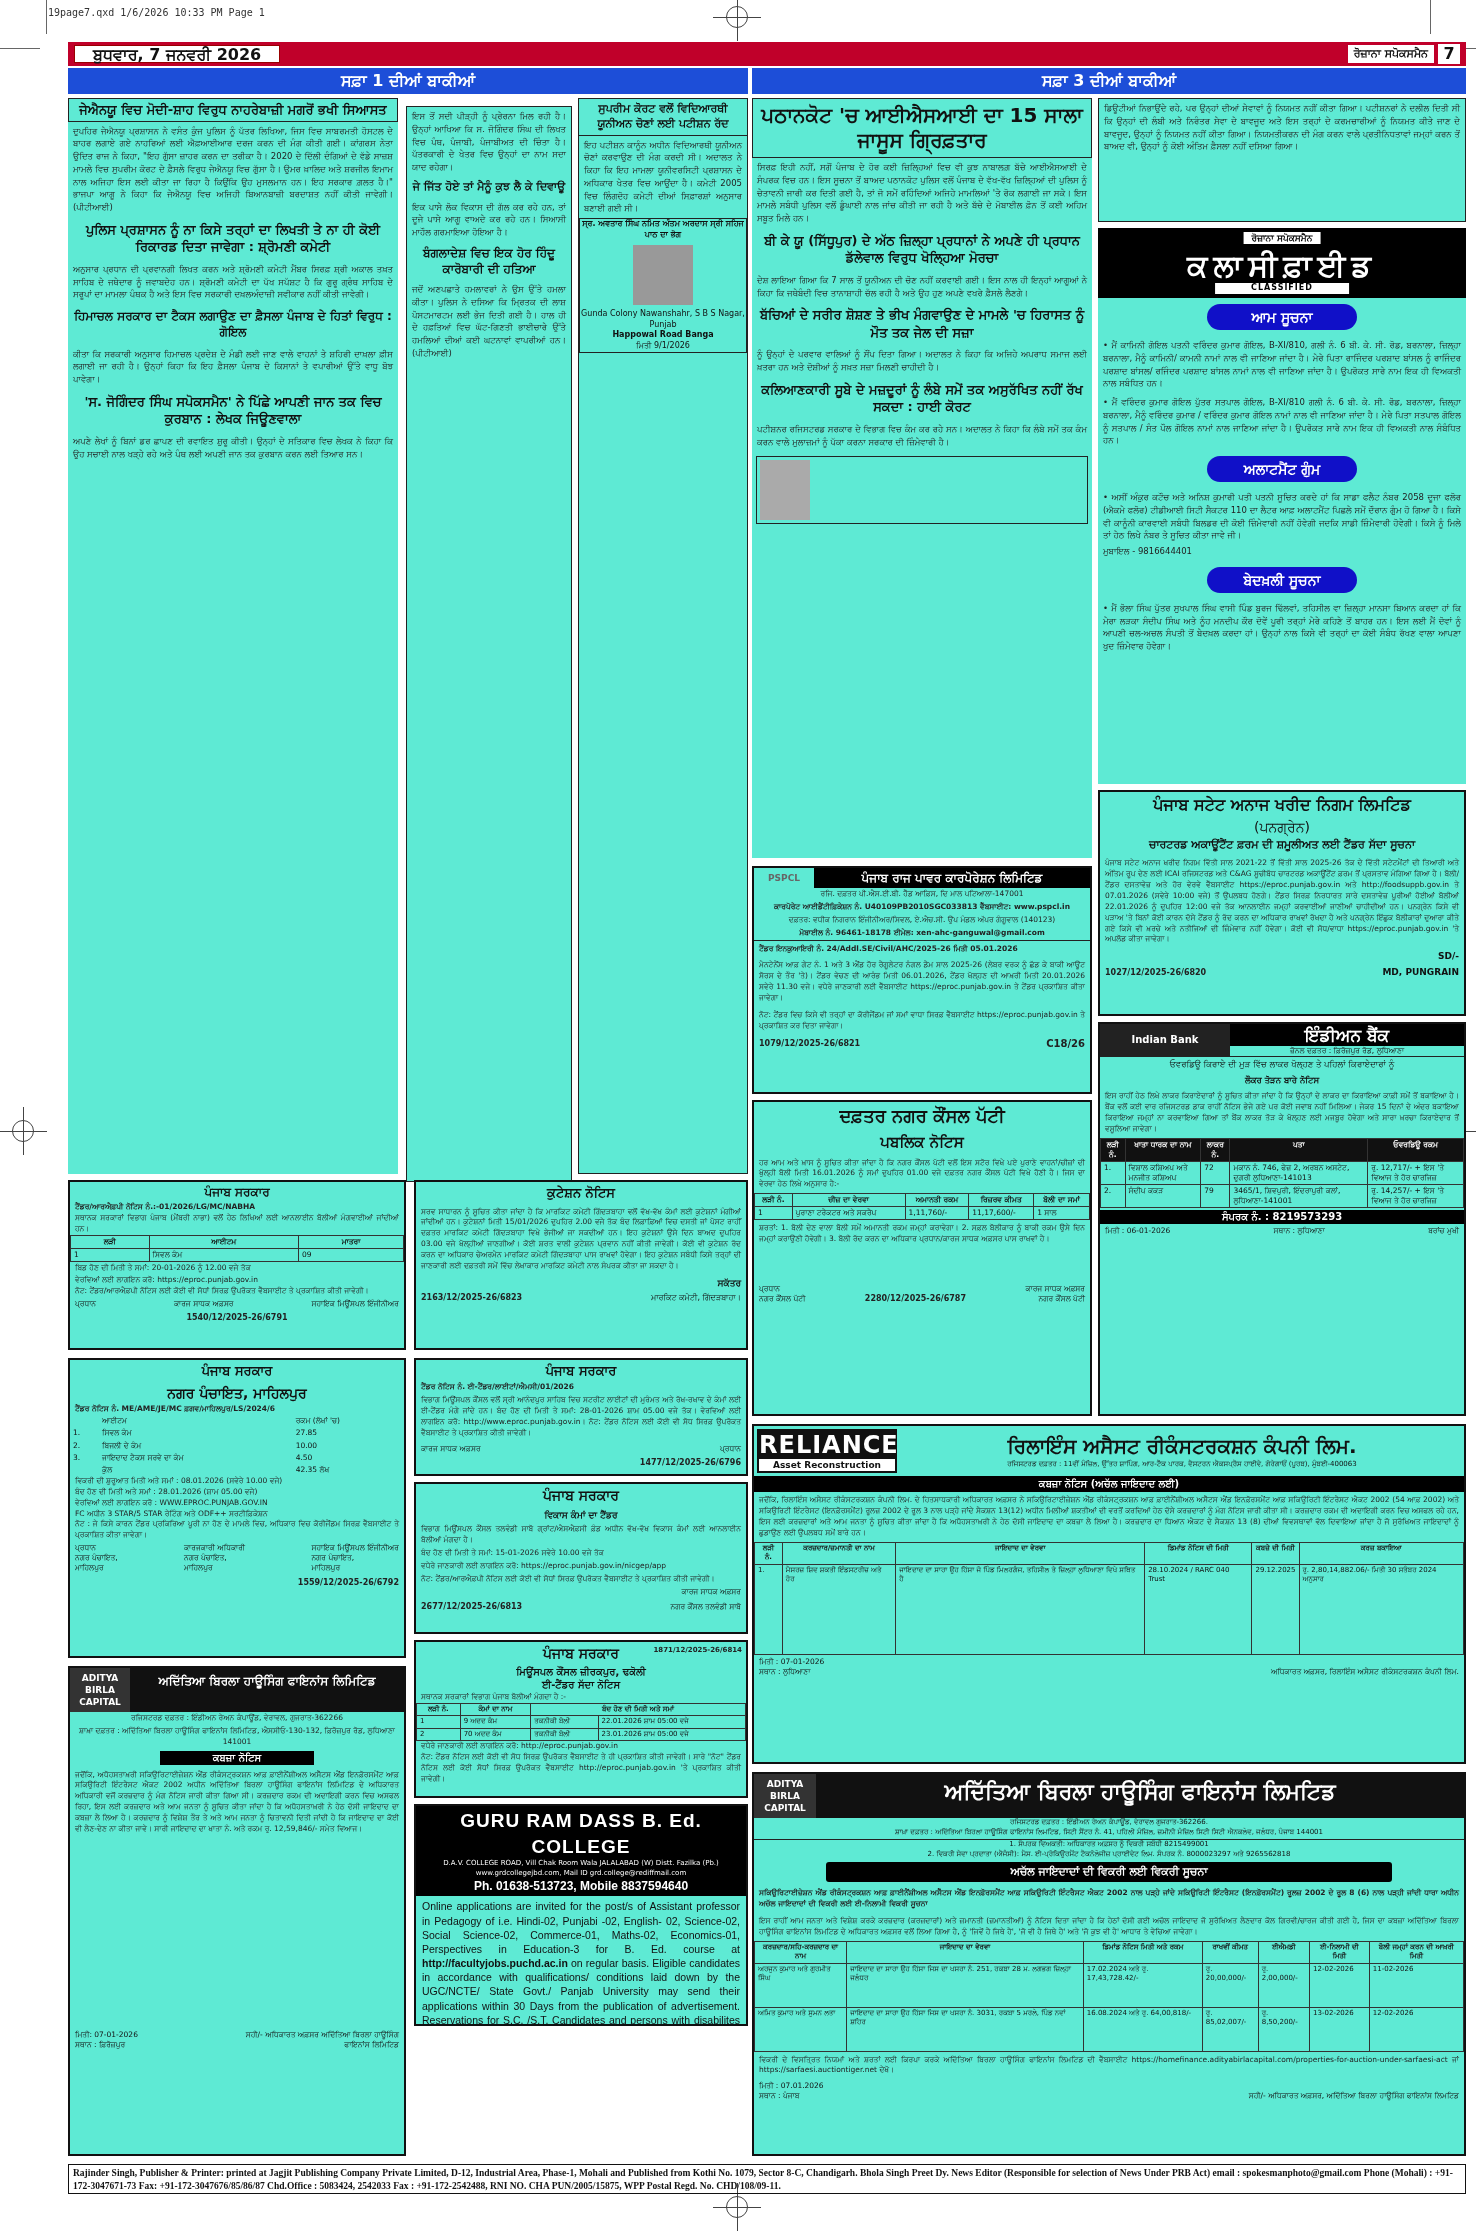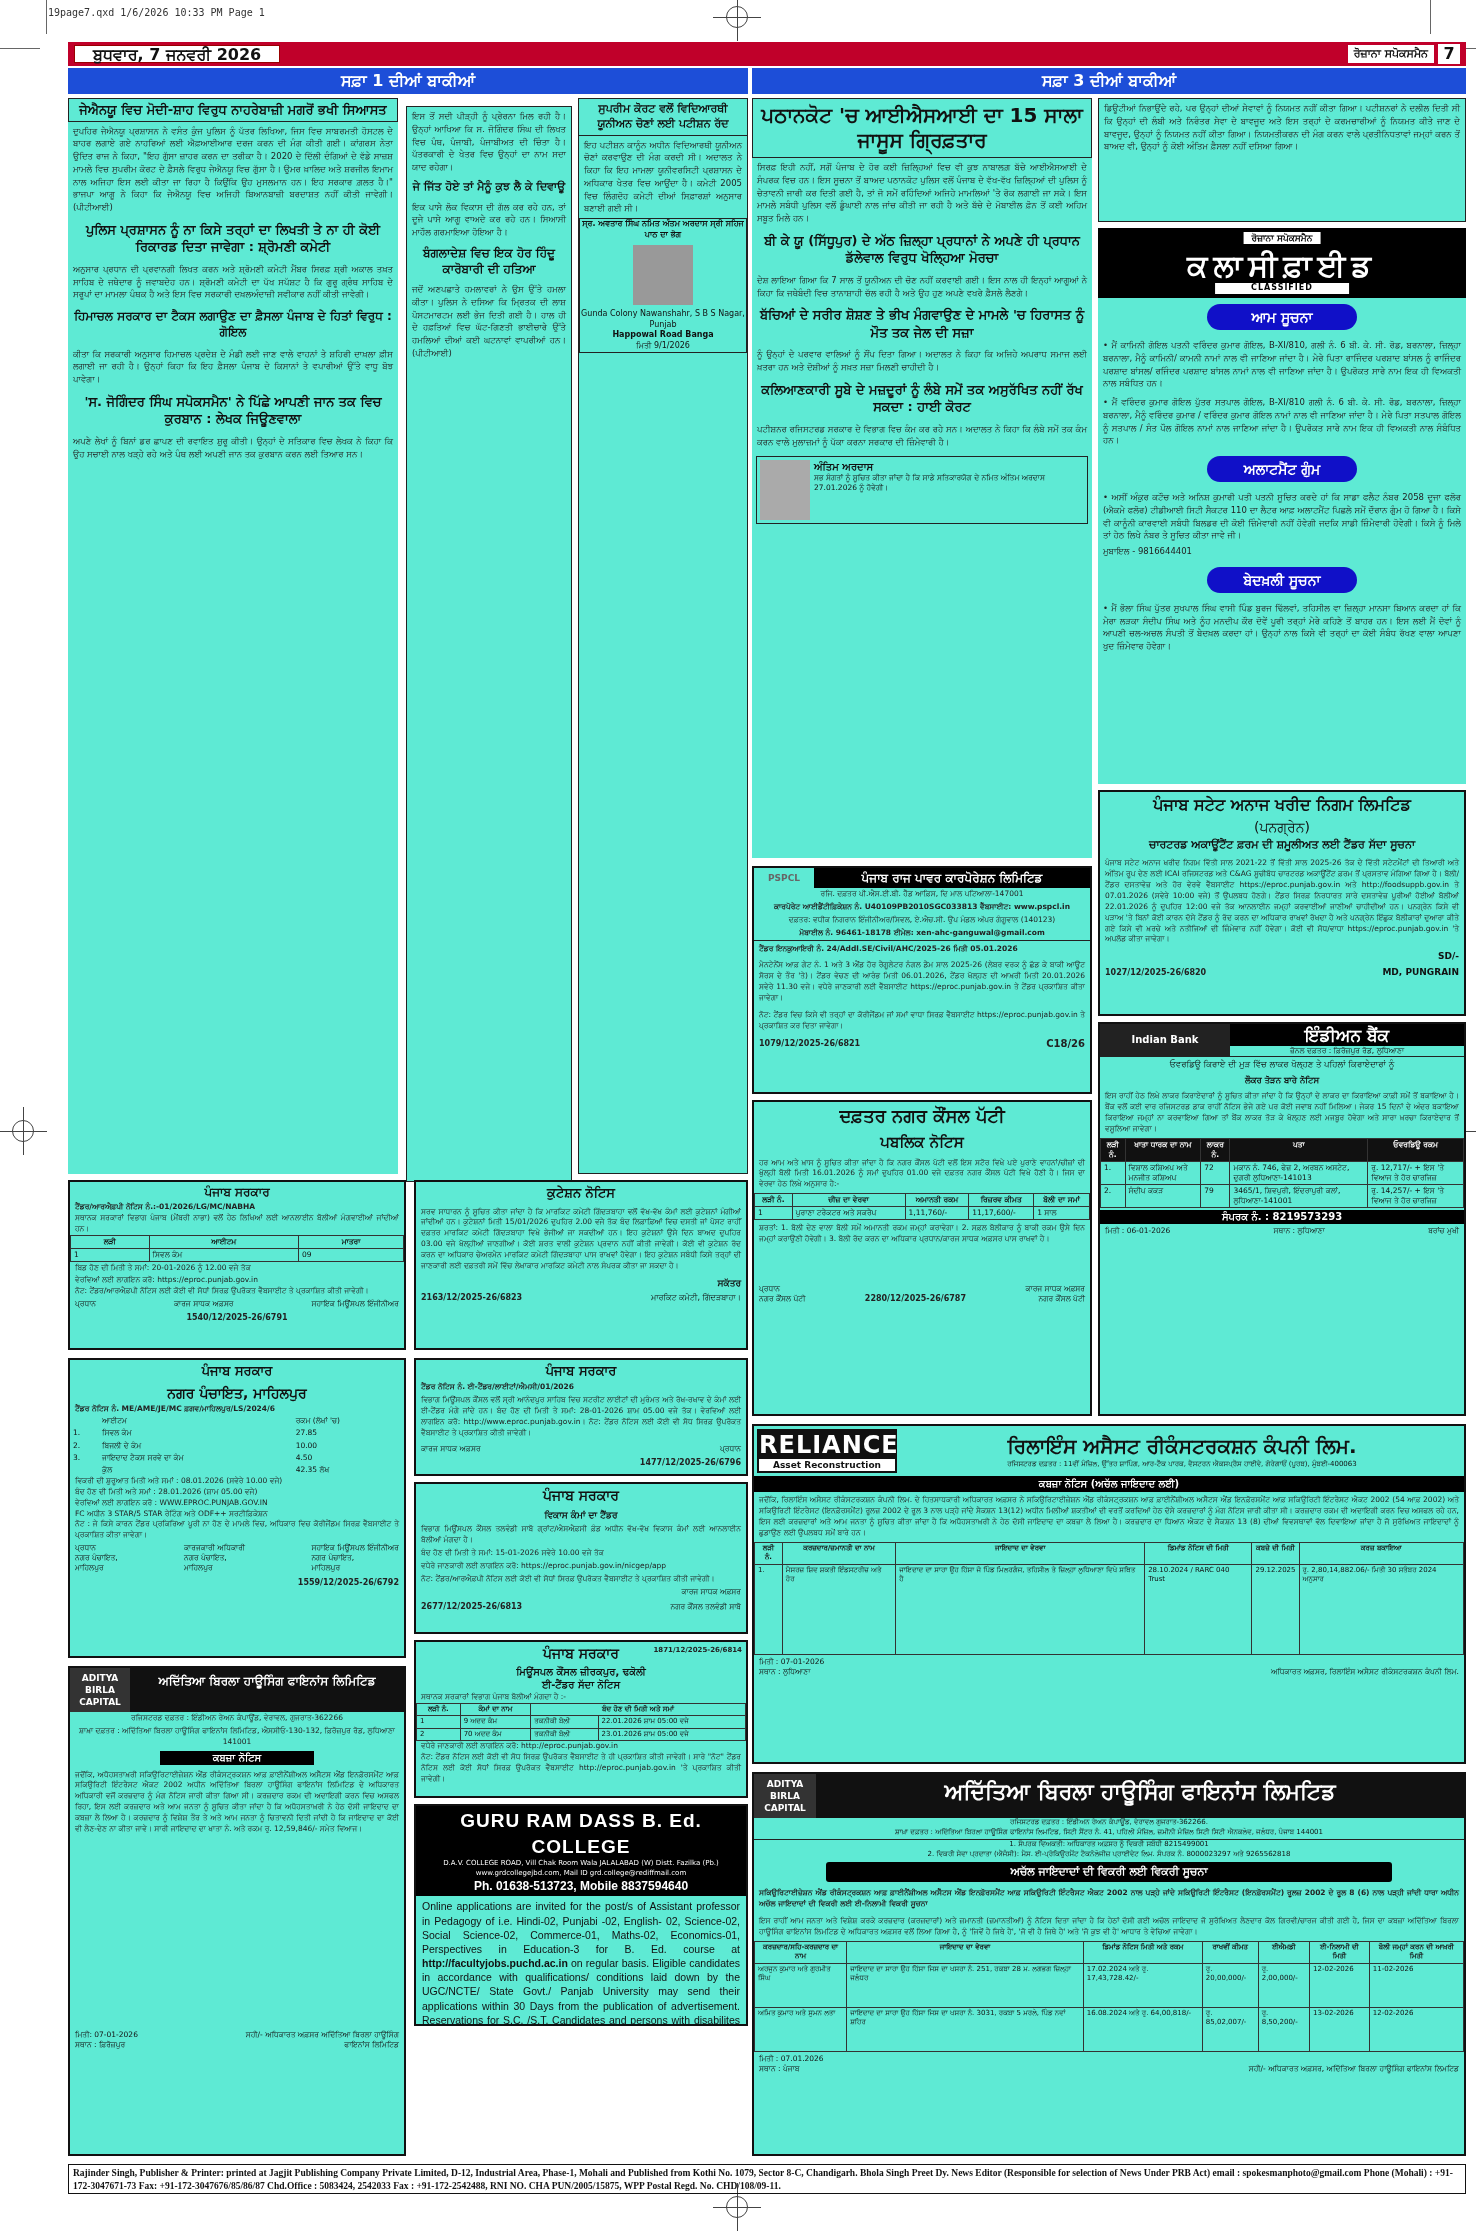--- a/index.html
+++ b/index.html
@@ -311,24 +311,20 @@
     <div class="headline" style="font-size:20px;line-height:1.25;padding:4px;border:1px solid #222;">ਪਠਾਨਕੋਟ 'ਚ ਆਈਐਸਆਈ ਦਾ 15 ਸਾਲਾ ਜਾਸੂਸ ਗ੍ਰਿਫ਼ਤਾਰ</div>
     <div class="body-text">ਸਿਰਫ਼ ਇਹੀ ਨਹੀਂ, ਸਗੋਂ ਪੰਜਾਬ ਦੇ ਹੋਰ ਕਈ ਜ਼ਿਲ੍ਹਿਆਂ ਵਿਚ ਵੀ ਕੁਝ ਨਾਬਾਲਗ਼ ਬੱਚੇ ਆਈਐਸਆਈ ਦੇ ਸੰਪਰਕ ਵਿਚ ਹਨ। ਇਸ ਸੂਚਨਾ ਤੋਂ ਬਾਅਦ ਪਠਾਨਕੋਟ ਪੁਲਿਸ ਵਲੋਂ ਪੰਜਾਬ ਦੇ ਵੱਖ-ਵੱਖ ਜ਼ਿਲ੍ਹਿਆਂ ਦੀ ਪੁਲਿਸ ਨੂੰ ਚੇਤਾਵਨੀ ਜਾਰੀ ਕਰ ਦਿਤੀ ਗਈ ਹੈ, ਤਾਂ ਜੋ ਸਮੇਂ ਰਹਿੰਦਿਆਂ ਅਜਿਹੇ ਮਾਮਲਿਆਂ 'ਤੇ ਰੋਕ ਲਗਾਈ ਜਾ ਸਕੇ। ਇਸ ਮਾਮਲੇ ਸਬੰਧੀ ਪੁਲਿਸ ਵਲੋਂ ਡੂੰਘਾਈ ਨਾਲ ਜਾਂਚ ਕੀਤੀ ਜਾ ਰਹੀ ਹੈ ਅਤੇ ਬੱਚੇ ਦੇ ਮੋਬਾਈਲ ਫ਼ੋਨ ਤੋਂ ਕਈ ਅਹਿਮ ਸਬੂਤ ਮਿਲੇ ਹਨ।</div>
     <div class="headline" style="font-size:13px;padding:4px;">ਬੀ ਕੇ ਯੂ (ਸਿੱਧੂਪੁਰ) ਦੇ ਅੱਠ ਜ਼ਿਲ੍ਹਾ ਪ੍ਰਧਾਨਾਂ ਨੇ ਅਪਣੇ ਹੀ ਪ੍ਰਧਾਨ ਡੱਲੇਵਾਲ ਵਿਰੁਧ ਖੋਲ੍ਹਿਆ ਮੋਰਚਾ</div>
     <div class="body-text">ਦੇਸ਼ ਲਾਇਆ ਗਿਆ ਕਿ 7 ਸਾਲ ਤੋਂ ਯੂਨੀਅਨ ਦੀ ਚੋਣ ਨਹੀਂ ਕਰਵਾਈ ਗਈ। ਇਸ ਨਾਲ ਹੀ ਇਨ੍ਹਾਂ ਆਗੂਆਂ ਨੇ ਕਿਹਾ ਕਿ ਜਥੇਬੰਦੀ ਵਿਚ ਤਾਨਾਸ਼ਾਹੀ ਚੱਲ ਰਹੀ ਹੈ ਅਤੇ ਉਹ ਹੁਣ ਅਪਣੇ ਵਖਰੇ ਫ਼ੈਸਲੇ ਲੈਣਗੇ।</div>
     <div class="headline" style="font-size:13px;padding:4px;">ਬੱਚਿਆਂ ਦੇ ਸਰੀਰ ਸ਼ੋਸ਼ਣ ਤੇ ਭੀਖ ਮੰਗਵਾਉਣ ਦੇ ਮਾਮਲੇ 'ਚ ਹਿਰਾਸਤ ਨੂੰ ਮੌਤ ਤਕ ਜੇਲ ਦੀ ਸਜ਼ਾ</div>
     <div class="body-text">ਨੂੰ ਉਨ੍ਹਾਂ ਦੇ ਪਰਵਾਰ ਵਾਲਿਆਂ ਨੂੰ ਸੌਂਪ ਦਿਤਾ ਗਿਆ। ਅਦਾਲਤ ਨੇ ਕਿਹਾ ਕਿ ਅਜਿਹੇ ਅਪਰਾਧ ਸਮਾਜ ਲਈ ਖ਼ਤਰਾ ਹਨ ਅਤੇ ਦੋਸ਼ੀਆਂ ਨੂੰ ਸਖ਼ਤ ਸਜ਼ਾ ਮਿਲਣੀ ਚਾਹੀਦੀ ਹੈ।</div>
     <div class="headline" style="font-size:13px;padding:4px;">ਕਲਿਆਣਕਾਰੀ ਸੂਬੇ ਦੇ ਮਜ਼ਦੂਰਾਂ ਨੂੰ ਲੰਬੇ ਸਮੇਂ ਤਕ ਅਸੁਰੱਖਿਤ ਨਹੀਂ ਰੱਖ ਸਕਦਾ : ਹਾਈ ਕੋਰਟ</div>
     <div class="body-text">ਪਟੀਸ਼ਨਰ ਰਜਿਸਟਰਡ ਸਰਕਾਰ ਦੇ ਵਿਭਾਗ ਵਿਚ ਕੰਮ ਕਰ ਰਹੇ ਸਨ। ਅਦਾਲਤ ਨੇ ਕਿਹਾ ਕਿ ਲੰਬੇ ਸਮੇਂ ਤਕ ਕੰਮ ਕਰਨ ਵਾਲੇ ਮੁਲਾਜ਼ਮਾਂ ਨੂੰ ਪੱਕਾ ਕਰਨਾ ਸਰਕਾਰ ਦੀ ਜ਼ਿੰਮੇਵਾਰੀ ਹੈ।</div>
     <div style="margin:4px;border:1px solid #222;padding:3px;display:flex;gap:4px;">
       <div style="width:50px;height:60px;background:#aaa;"></div>
-      <div style="flex:1;font-size:7.5px;">
-        <div style="font-weight:bold;font-size:10px;">ਅੰਤਿਮ ਅਰਦਾਸ</div>
-        <div>ਸਭ ਸੰਗਤਾਂ ਨੂੰ ਸੂਚਿਤ ਕੀਤਾ ਜਾਂਦਾ ਹੈ ਕਿ ਸਾਡੇ ਸਤਿਕਾਰਯੋਗ ਦੇ ਨਮਿਤ ਅੰਤਿਮ ਅਰਦਾਸ 27.01.2026 ਨੂੰ ਹੋਵੇਗੀ।</div>
-      </div>
     </div>
   </div>
 
   <div class="box" style="left:1030px;top:56px;width:368px;height:124px;">
     <div class="body-text">ਡਿਊਟੀਆਂ ਨਿਭਾਉਂਦੇ ਰਹੇ, ਪਰ ਉਨ੍ਹਾਂ ਦੀਆਂ ਸੇਵਾਵਾਂ ਨੂੰ ਨਿਯਮਤ ਨਹੀਂ ਕੀਤਾ ਗਿਆ। ਪਟੀਸ਼ਨਰਾਂ ਨੇ ਦਲੀਲ ਦਿਤੀ ਸੀ ਕਿ ਉਨ੍ਹਾਂ ਦੀ ਲੰਬੀ ਅਤੇ ਨਿਰੰਤਰ ਸੇਵਾ ਦੇ ਬਾਵਜੂਦ ਅਤੇ ਇਸ ਤਰ੍ਹਾਂ ਦੇ ਕਰਮਚਾਰੀਆਂ ਨੂੰ ਨਿਯਮਤ ਕੀਤੇ ਜਾਣ ਦੇ ਬਾਵਜੂਦ, ਉਨ੍ਹਾਂ ਨੂੰ ਨਿਯਮਤ ਨਹੀਂ ਕੀਤਾ ਗਿਆ। ਨਿਯਮਤੀਕਰਨ ਦੀ ਮੰਗ ਕਰਨ ਵਾਲੇ ਪ੍ਰਤੀਨਿਧਤਾਵਾਂ ਜਮ੍ਹਾਂ ਕਰਨ ਤੋਂ ਬਾਅਦ ਵੀ, ਉਨ੍ਹਾਂ ਨੂੰ ਕੋਈ ਅੰਤਿਮ ਫ਼ੈਸਲਾ ਨਹੀਂ ਦਸਿਆ ਗਿਆ।</div>
   </div>
 
   <div class="box" style="left:1030px;top:186px;width:368px;height:556px;border:none;">
     <div class="classified-head">
       <div class="top">ਰੋਜ਼ਾਨਾ ਸਪੋਕਸਮੈਨ</div>
@@ -536,20 +532,21 @@
         <td>ਅਮਿਤ ਕੁਮਾਰ ਅਤੇ ਸੁਮਨ ਲਤਾ</td>
             <td>ਜਾਇਦਾਦ ਦਾ ਸਾਰਾ ਉਹ ਹਿੱਸਾ ਜਿਸ ਦਾ ਖਸਰਾ ਨੰ. 3031, ਰਕਬਾ 5 ਮਰਲੇ, ਪਿੰਡ ਨਵਾਂ ਸ਼ਹਿਰ</td>
             <td>16.08.2024 ਅਤੇ ਰੁ. 64,00,818/-</td>
             <td>ਰੁ. 85,02,007/-</td>
             <td>ਰੁ. 8,50,200/-</td>
             <td>13-02-2026</td>
             <td>12-02-2026</td>
       </tr>
     </tbody>
       </table>
+    <div class="body-text small">ਵਿਕਰੀ ਦੇ ਵਿਸਤ੍ਰਿਤ ਨਿਯਮਾਂ ਅਤੇ ਸ਼ਰਤਾਂ ਲਈ ਕਿਰਪਾ ਕਰਕੇ ਅਦਿੱਤਿਆ ਬਿਰਲਾ ਹਾਊਸਿੰਗ ਫਾਇਨਾਂਸ ਲਿਮਟਿਡ ਦੀ ਵੈੱਬਸਾਈਟ https://homefinance.adityabirlacapital.com/properties-for-auction-under-sarfaesi-act ਜਾਂ https://sarfaesi.auctiontiger.net ਦੇਖੋ।</div>
     <div class="row-flex" style="font-size:7.5px;">
       <div>
           <div>ਮਿਤੀ : 07.01.2026</div>
           <div>ਸਥਾਨ : ਪੰਜਾਬ</div>
         </div>
       <div>ਸਹੀ/- ਅਧਿਕਾਰਤ ਅਫ਼ਸਰ, ਅਦਿੱਤਿਆ ਬਿਰਲਾ ਹਾਊਸਿੰਗ ਫਾਇਨਾਂਸ ਲਿਮਟਿਡ</div>
     </div>
   </div>
 
   <div class="footer">Rajinder Singh, Publisher &amp; Printer: printed at Jagjit Publishing Company Private Limited, D-12, Industrial Area, Phase-1, Mohali and Published from Kothi No. 1079, Sector 8-C, Chandigarh. Bhola Singh Preet Dy. News Editor (Responsible for selection of News Under PRB Act) email : spokesmanphoto@gmail.com Phone (Mohali) : +91-172-3047671-73 Fax: +91-172-3047676/85/86/87 Chd.Office : 5083424, 2542033 Fax : +91-172-2542488, RNI NO. CHA PUN/2005/15875, WPP Postal Regd. No. CHD/108/09-11.</div>

